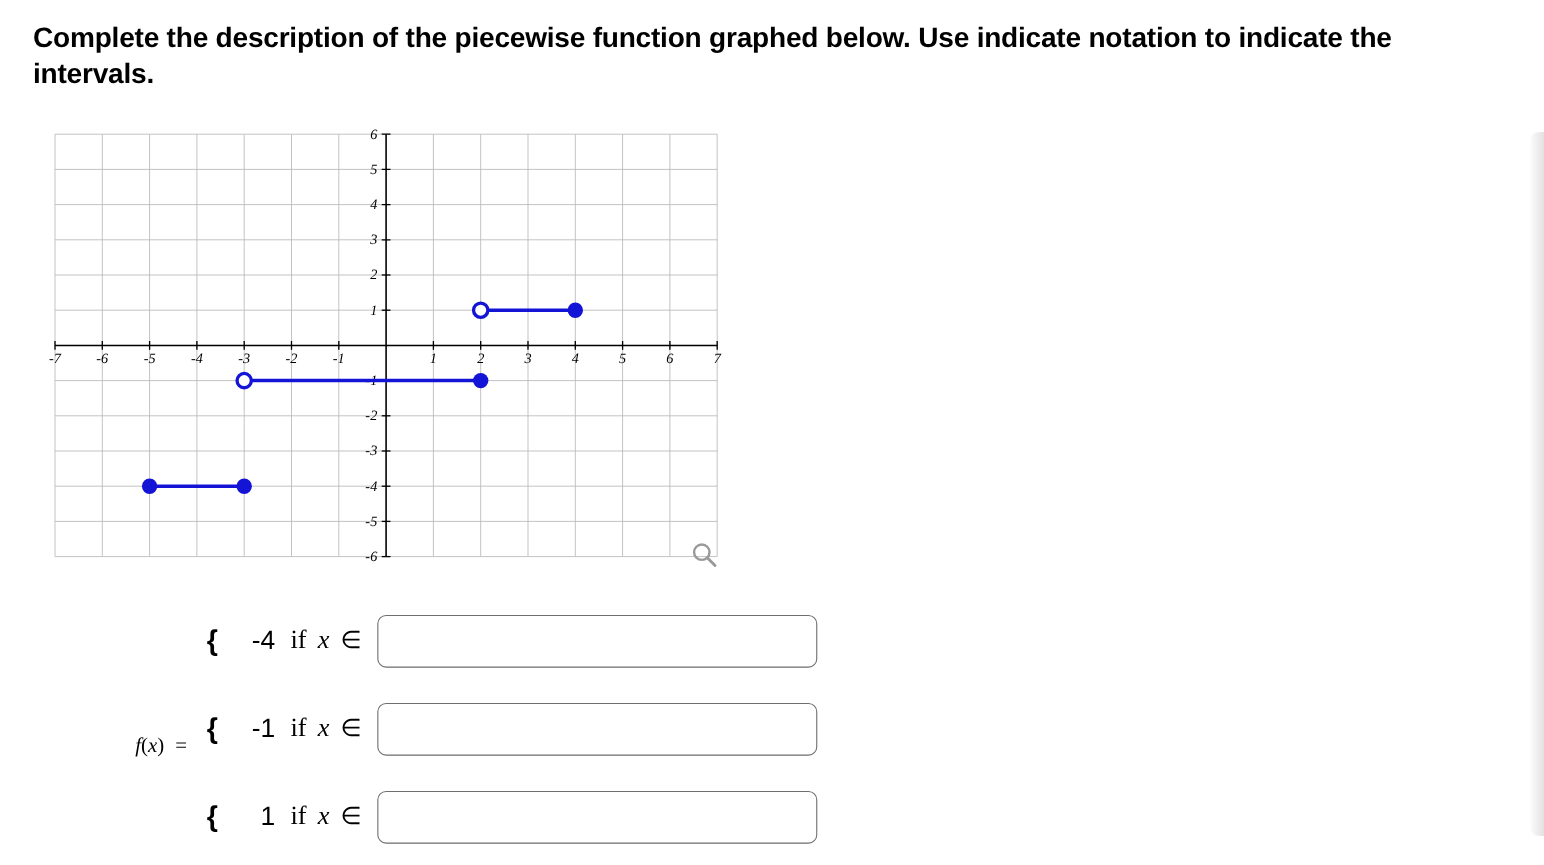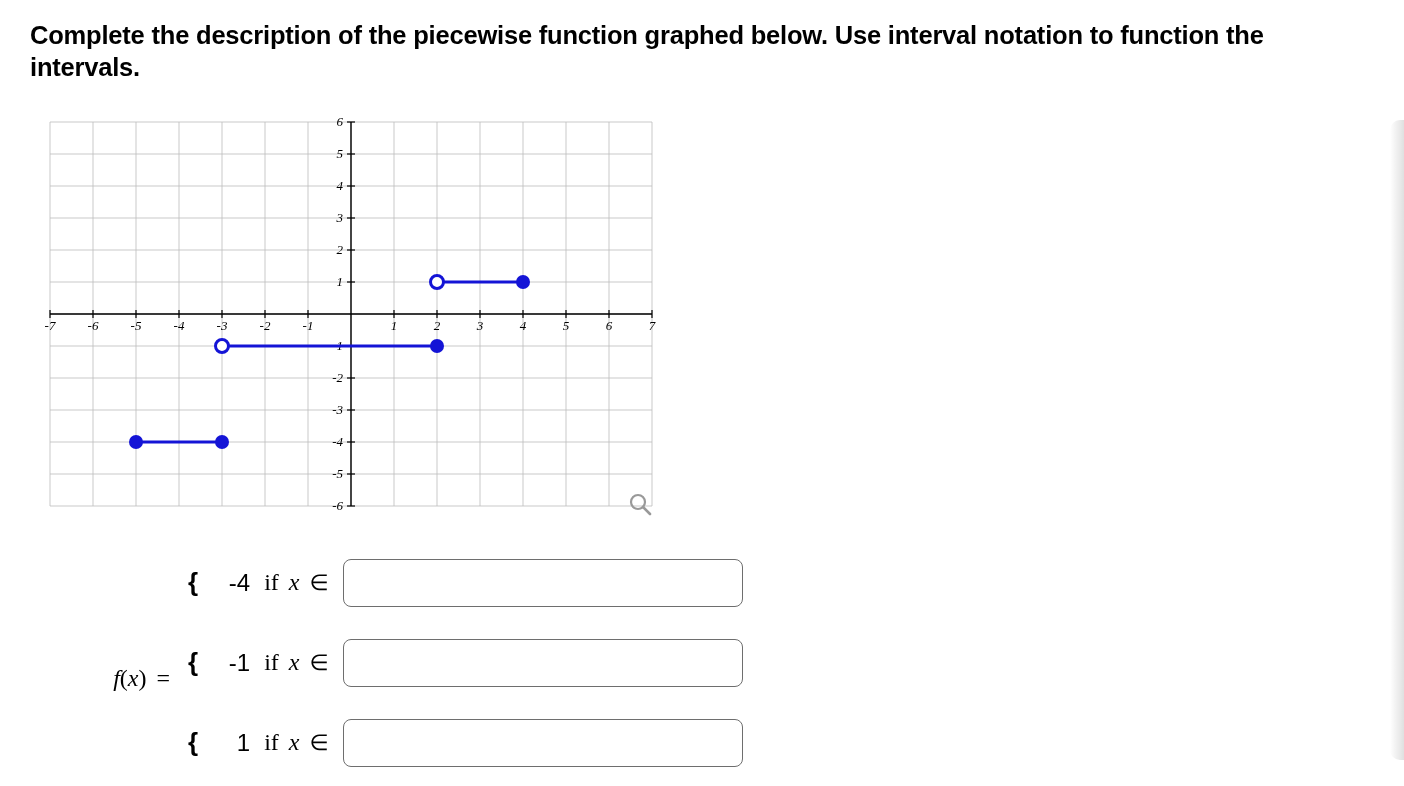--- a/index.html
+++ b/index.html
@@ -28,21 +28,21 @@
     margin-bottom: 30px;
   }
   .answer-block {
     display: flex;
     align-items: center;
     gap: 18px;
     margin-left: 20px;
   }
   .fx-label {
     font-family: 'Times New Roman', serif;
-    font-size: 24px;
+    font-size: 19px;
     font-style: italic;
     min-width: 120px;
     text-align: right;
     margin-top: 32px;
   }
   .fx-label .paren { font-style: normal; }
   .fx-label .eq { font-style: normal; margin-left: 10px; }
   .pieces {
     display: flex;
     flex-direction: column;
@@ -94,21 +94,21 @@
     width: 14px;
     height: 640px;
     background: linear-gradient(90deg, rgba(0,0,0,0) 0%, rgba(0,0,0,0.04) 30%, rgba(0,0,0,0.12) 100%);
     border-top-left-radius: 10px;
     border-bottom-left-radius: 10px;
   }
 </style>
 </head>
 <body>
 
-<div class="question-text">Complete the description of the piecewise function graphed below. Use interval notation to function the intervals.</div>
+<div class="question-text">Complete the description of the piecewise function graphed below. Use indicate notation to indicate the intervals.</div>
 
 <div class="graph-wrap">
   <svg id="graph-svg" width="630" height="415" viewBox="0 0 630 415">
       <line x1="20" y1="392" x2="20" y2="8" stroke="#bbb" stroke-width="0.8"></line>
       <line x1="63" y1="392" x2="63" y2="8" stroke="#bbb" stroke-width="0.8"></line>
       <line x1="106" y1="392" x2="106" y2="8" stroke="#bbb" stroke-width="0.8"></line>
       <line x1="149" y1="392" x2="149" y2="8" stroke="#bbb" stroke-width="0.8"></line>
       <line x1="192" y1="392" x2="192" y2="8" stroke="#bbb" stroke-width="0.8"></line>
       <line x1="235" y1="392" x2="235" y2="8" stroke="#bbb" stroke-width="0.8"></line>
       <line x1="278" y1="392" x2="278" y2="8" stroke="#bbb" stroke-width="0.8"></line>

